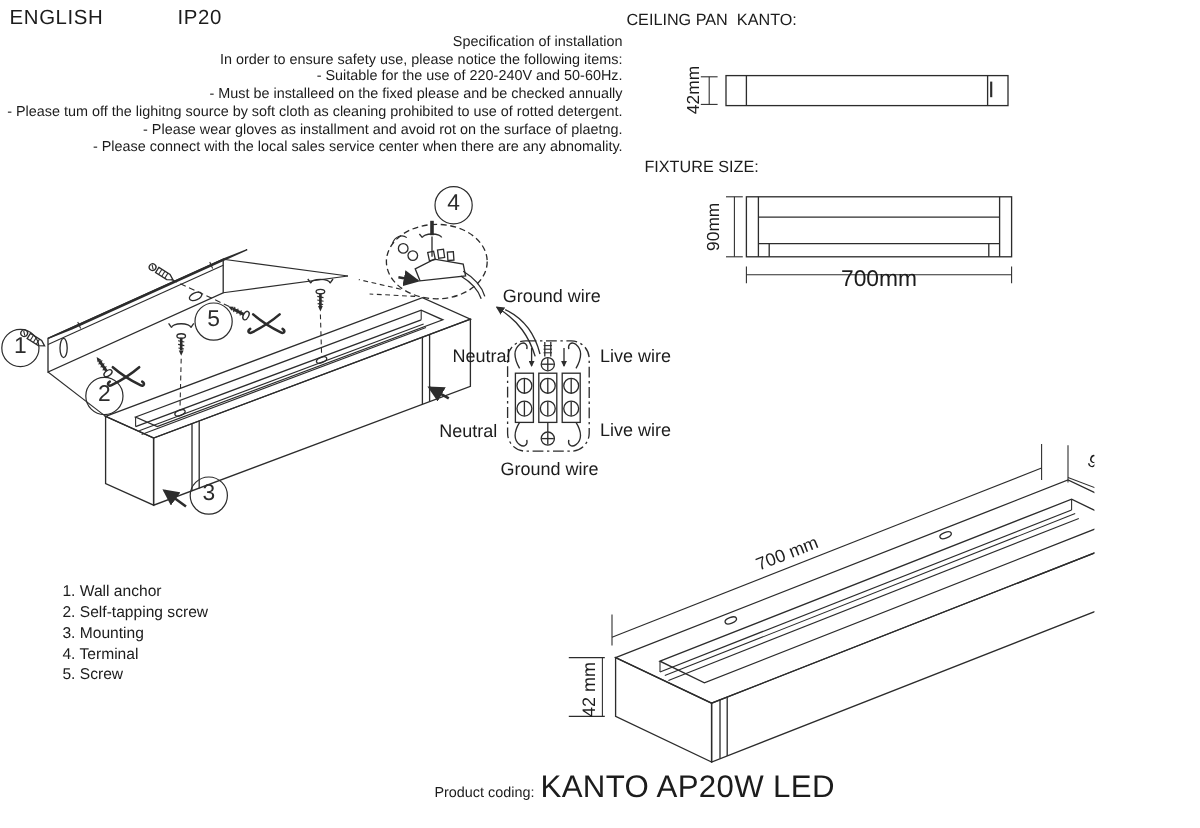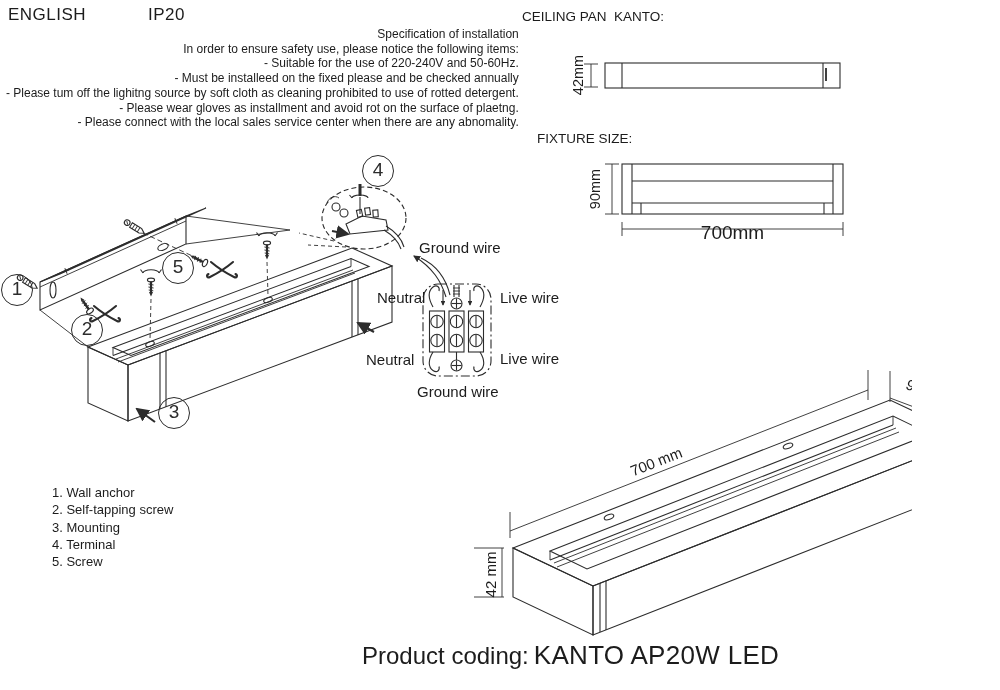--- a/index.html
+++ b/index.html
@@ -10,21 +10,21 @@
   .h2{font-size:13.5px;white-space:pre;}
   .spec{font-size:12px;line-height:14.7px;text-align:right;}
   .lbl{font-size:15px;}
   .dim{font-size:14.5px;}
   .dim-big{font-size:19px;}
   .rot{display:inline-block;transform-origin:center;}
   .callout{position:absolute;width:30px;height:30px;border:1.6px solid #2c2c2c;border-radius:50%;
            text-align:center;line-height:28px;font-size:19px;color:#2c2c2c;background:#fff0;}
   .parts{font-size:13px;line-height:17.3px;}
   .footer{display:flex;align-items:baseline;gap:5px;}
-  .footer .fl{font-size:24px;}
+  .footer .fl{font-size:12px;}
   .footer .fp{font-size:26px;letter-spacing:.3px;}
   svg{position:absolute;left:0;top:0;}
   .ln{stroke:#2c2c2c;stroke-width:1.1;fill:none;}
   .thin{stroke:#2c2c2c;stroke-width:.9;fill:none;}
   .thk{stroke:#2c2c2c;stroke-width:2.1;fill:none;}
   .fil{fill:#2c2c2c;stroke:none;}
 </style>
 </head>
 <body>
 

